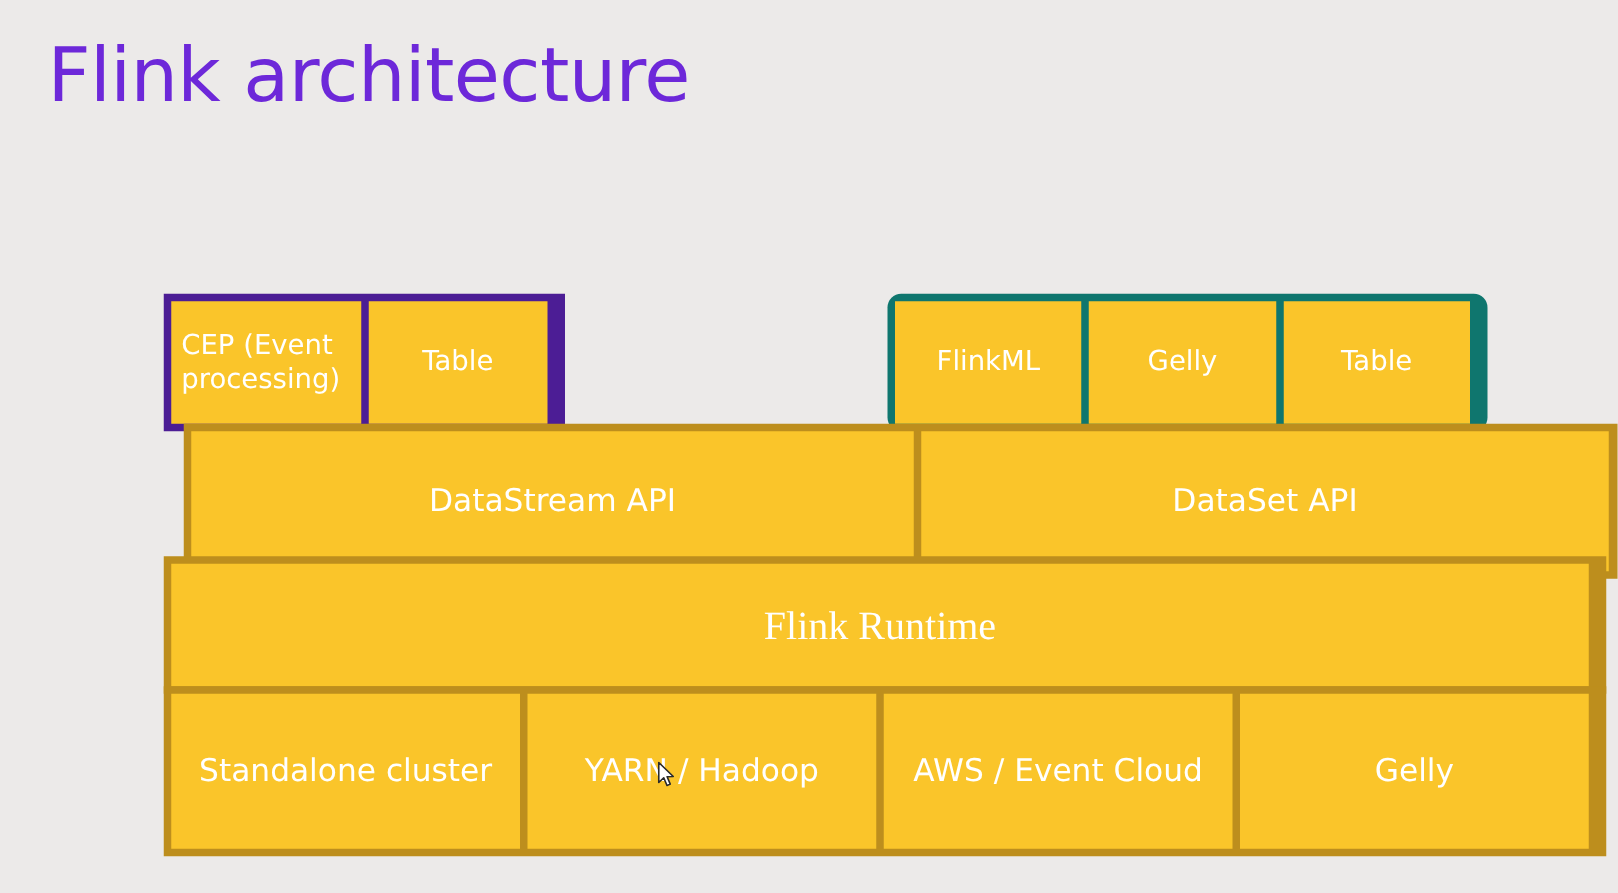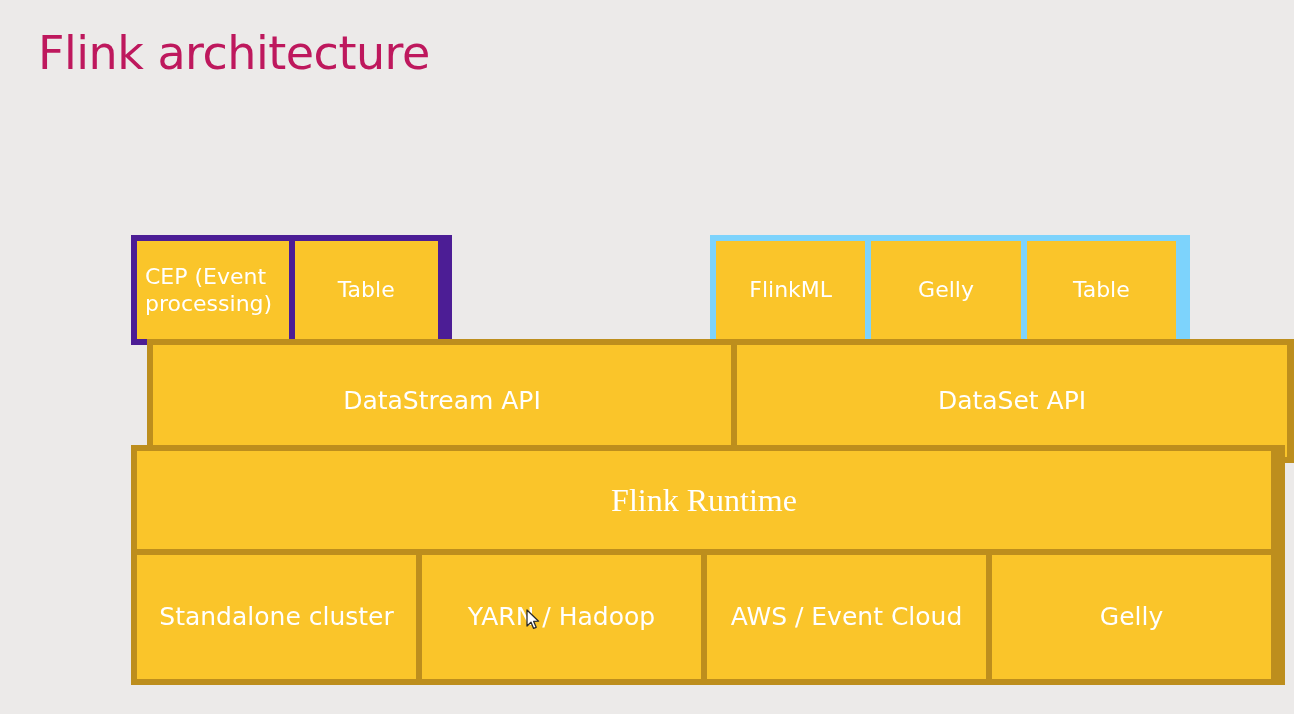--- a/index.html
+++ b/index.html
@@ -13,23 +13,23 @@
     font-family: "DejaVu Sans", sans-serif;
     overflow: hidden;
     position: relative;
   }
 
   
   #slide-title {
     position: absolute;
     left: 38px;
     top: 26px;
-    font-size: 46px;
+    font-size: 60px;
     font-weight: 400;
-    color: #be185d;
+    color: #6d28d9;
     letter-spacing: -0.5px;
     font-family: "DejaVu Sans", sans-serif;
     white-space: nowrap;
   }
 
   
   #architecture-diagram {
     position: absolute;
     left: 131px;
     top: 235px;
@@ -74,22 +74,23 @@
     left: 0; top: 0;
     width: 321px; height: 110px;
     background: #4c1d95;
     display: flex;
   }
   #lib-group-stream .cell { flex: 1 1 0; }
   #lib-group-batch {
     position: absolute;
     left: 579px; top: 0;
     width: 480px; height: 110px;
-    background: #7dd3fc;
+    background: #0f766e;
     display: flex;
+    border-radius: 11px;
   }
   #lib-group-batch .cell { flex: 1 1 0; }
 
   
   #row-apis {
     position: absolute;
     left: 16px; top: 104px;
     width: 100%; height: 124px;
     background: #BD8E1D;
     display: flex;

